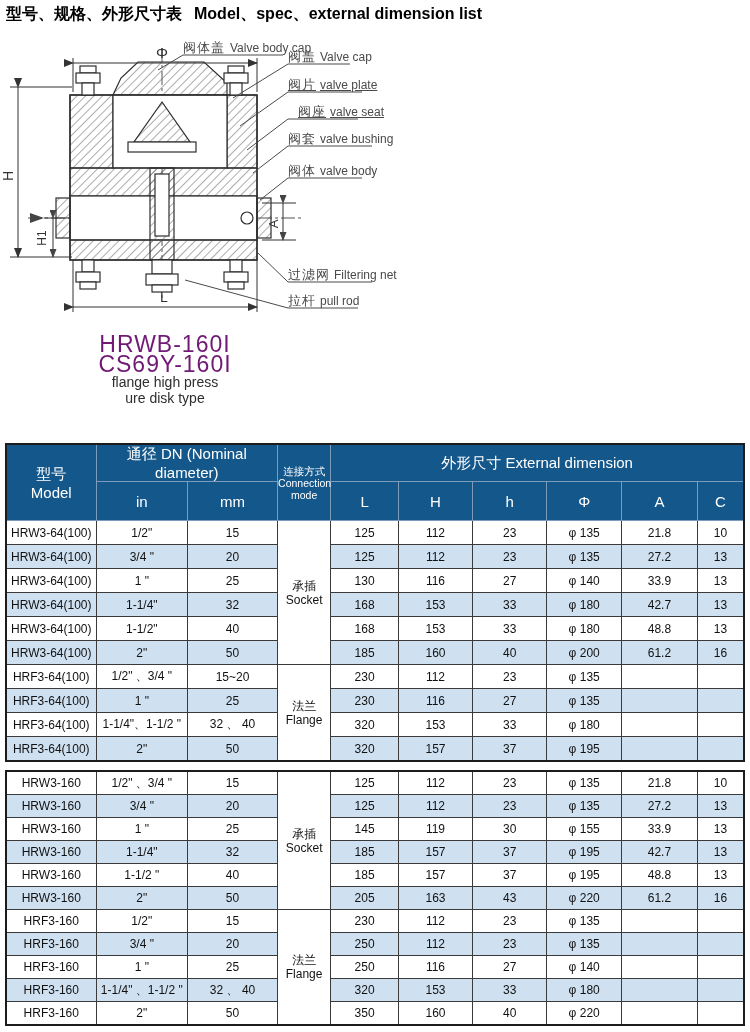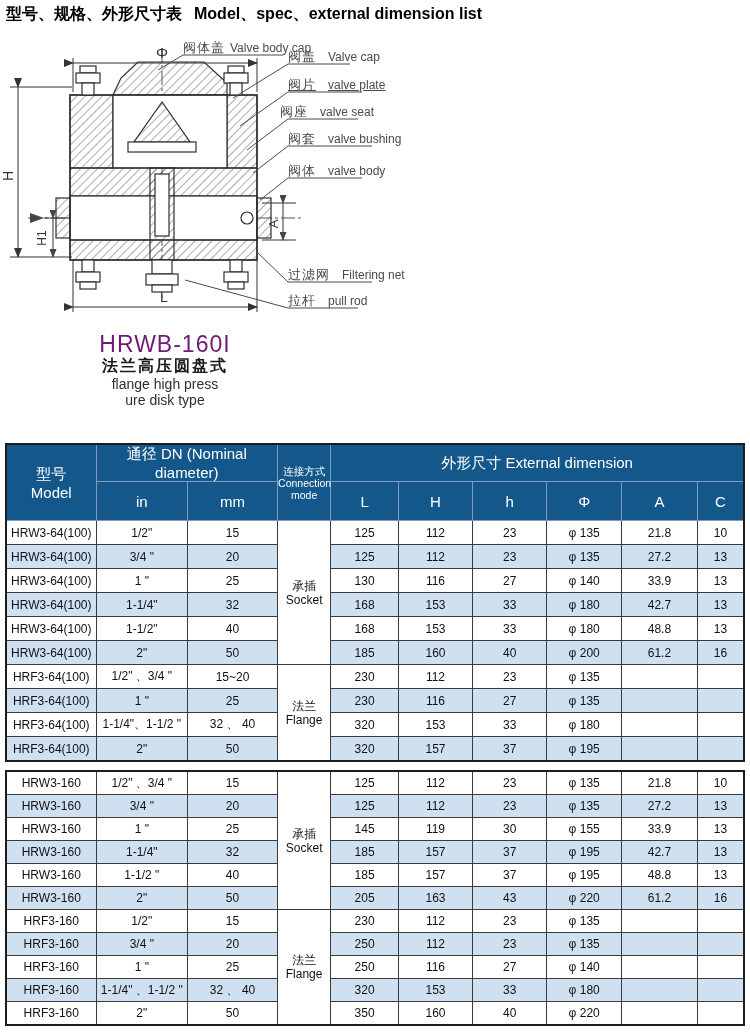--- a/index.html
+++ b/index.html
@@ -8,21 +8,21 @@
     font-family:"Liberation Sans","DejaVu Sans",sans-serif;color:#111;
   }
   .title{position:absolute;left:6px;top:4px;font-weight:bold;font-size:16px;color:#000;white-space:nowrap;}
   .title .en{margin-left:12px;}
 
   
   #diagram-svg{position:absolute;left:0;top:28px;}
   svg text{font-family:"Liberation Sans","DejaVu Sans",sans-serif;fill:#333;}
   .plabel{position:absolute;white-space:nowrap;color:#4a4a4a;}
   .plabel .zh{font-size:13px;letter-spacing:1px;}
-  .plabel .en{font-size:12px;margin-left:12px;}
+  .plabel .en{font-size:12px;margin-left:4px;}
   .plabel.small-en .en{font-size:12px;margin-left:5px;}
 
   .model-block{position:absolute;left:20px;top:334px;width:290px;text-align:center;}
   .model-block .m-bold{font-weight:normal;font-size:23px;line-height:20px;letter-spacing:1px;color:#701a75;}
   .model-block .m-zh{font-weight:bold;font-size:16px;line-height:20px;margin-top:2px;letter-spacing:2px;color:#1a1a1a;}
   .model-block .m-en{font-size:14px;line-height:16px;color:#2e2e2e;}
 
   
   .tbl{position:absolute;left:5px;width:740px;border-collapse:collapse;table-layout:fixed;border:2px solid #1c1c1c;}
   #t1{top:443px;}
@@ -138,39 +138,39 @@
 
 <div class="plabel small-en" style="left:183px;top:38px;">
   <span class="zh">阀体盖</span><span class="en">Valve body cap</span>
 </div>
 <div class="plabel" style="left:288px;top:47px;">
   <span class="zh">阀盖</span><span class="en">Valve cap</span>
 </div>
 <div class="plabel" style="left:288px;top:75px;text-decoration:underline;">
   <span class="zh">阀片</span><span class="en">valve plate</span>
 </div>
-<div class="plabel" style="left:280px;top:102px;">
+<div class="plabel" style="left:298px;top:102px;text-decoration:underline;">
   <span class="zh">阀座</span><span class="en">valve seat</span>
 </div>
 <div class="plabel" style="left:288px;top:129px;text-align:center;">
   <span class="zh">阀套</span><span class="en">valve bushing</span>
 </div>
 <div class="plabel" style="left:288px;top:161px;">
   <span class="zh">阀体</span><span class="en">valve body</span>
 </div>
 <div class="plabel" style="left:288px;top:265px;">
   <span class="zh">过滤网</span><span class="en">Filtering net</span>
 </div>
 <div class="plabel" style="left:288px;top:291px;">
   <span class="zh">拉杆</span><span class="en">pull rod</span>
 </div>
 
 <div class="model-block">
   <div class="m-bold">HRWB-160I</div>
-  <div class="m-zh">法兰高压圆盘式</div>
+  <div class="m-bold">CS69Y-160I</div>
   <div class="m-en">flange high press</div>
   <div class="m-en">ure disk type</div>
 </div>
 
 <table class="tbl" id="t1">
   <colgroup>
     <col style="width:12.2%">
       <col style="width:12.4%">
       <col style="width:12.2%">
       <col style="width:7.2%">

